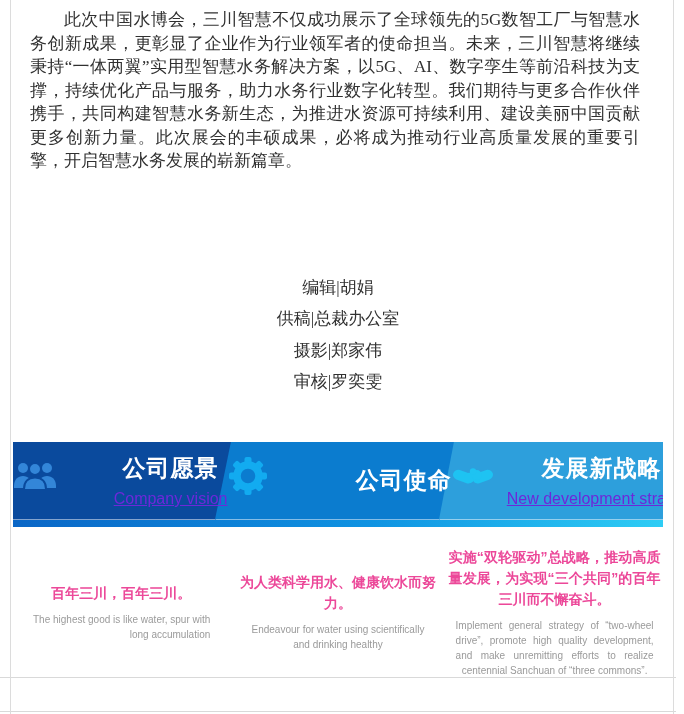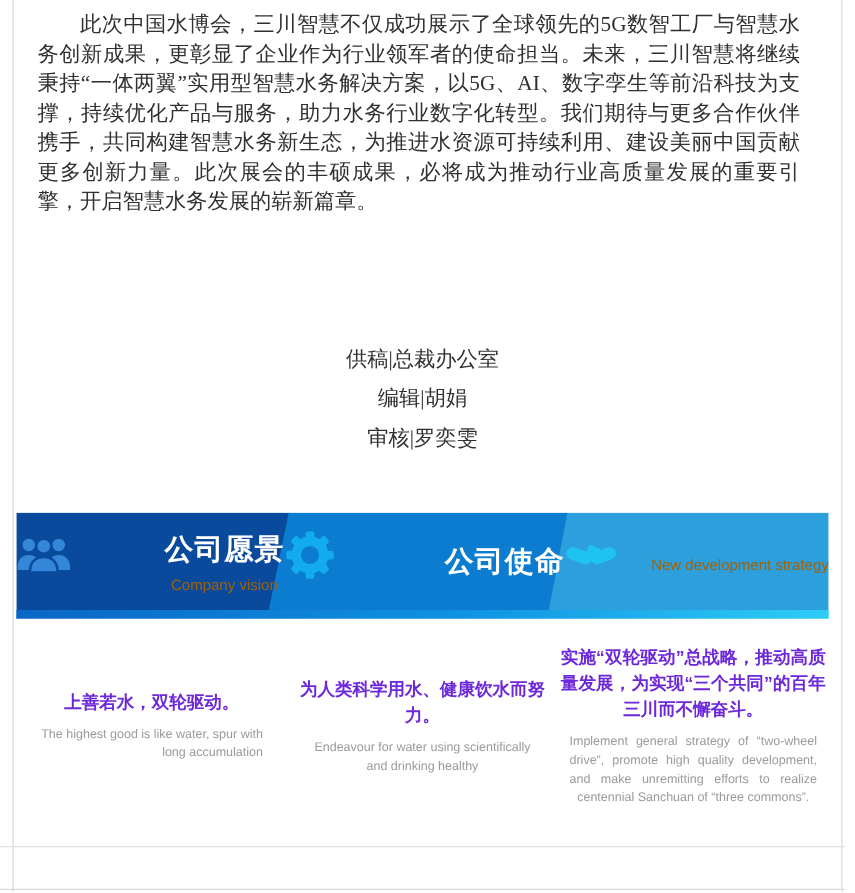--- a/index.html
+++ b/index.html
@@ -79,41 +79,42 @@
   .banner-text { display: flex; flex-direction: column; align-items: center; }
   .banner-title {
     color: #fff;
     font-size: 23px;
     font-weight: bold;
     letter-spacing: 1px;
     white-space: nowrap;
   }
   .banner-sub {
     margin-top: 6px;
-    color: #a16207;
-    font-size: 12px;
+    color: #6d28d9;
+    font-size: 16px;
     white-space: nowrap;
+    text-decoration: underline;
   }
   .banner-strip {
     margin: 0 13px;
     height: 7px;
     background: linear-gradient(90deg, #0a66c6 0%, #0f93e2 55%, #2ecdf5 100%);
   }
 
   
   .values {
     margin: 20px 13px 0 13px;
     display: flex;
     align-items: center;
   }
   .value-col { width: 33.33%; display: flex; flex-direction: column; align-items: center; }
   .value-zh {
     font-size: 14px;
     font-weight: bold;
-    color: #6d28d9;
+    color: #ec4899;
     line-height: 21px;
     text-align: center;
     max-width: 212px;
   }
   .value-col.c3 .value-zh { text-align: justify; text-align-last: center; }
   .value-en {
     margin-top: 8px;
     font-size: 10px;
     color: #9a9a9a;
     line-height: 15px;
@@ -128,22 +129,23 @@
 
 <div class="page">
   <div class="v-line left"></div>
   <div class="v-line right"></div>
 
   <div class="main-section">
 
     <p class="paragraph">此次中国水博会，三川智慧不仅成功展示了全球领先的5G数智工厂与智慧水务创新成果，更彰显了企业作为行业领军者的使命担当。未来，三川智慧将继续秉持“一体两翼”实用型智慧水务解决方案，以5G、AI、数字孪生等前沿科技为支撑，持续优化产品与服务，助力水务行业数字化转型。我们期待与更多合作伙伴携手，共同构建智慧水务新生态，为推进水资源可持续利用、建设美丽中国贡献更多创新力量。此次展会的丰硕成果，必将成为推动行业高质量发展的重要引擎，开启智慧水务发展的崭新篇章。</p>
 
     <div class="credits">
+      <div>编辑|胡娟</div>
       <div>供稿|总裁办公室</div>
-      <div>编辑|胡娟</div>
+      <div>摄影|郑家伟</div>
       <div>审核|罗奕雯</div>
     </div>
 
     <div class="banner">
       <div class="seg seg1"></div>
       <div class="seg seg2"></div>
       <div class="seg seg3"></div>
       <div class="banner-content">
         <div class="banner-cell c1">
           <svg class="banner-icon" width="44" height="34" viewBox="0 0 44 34">
@@ -185,30 +187,31 @@
           <svg class="banner-icon" width="42" height="32" viewBox="0 0 46 34">
             <g fill="#1ec3f2">
               <rect x="1" y="12" width="23" height="11" rx="5.5" transform="rotate(20 12 17)"></rect>
               <rect x="22" y="12" width="23" height="11" rx="5.5" transform="rotate(-20 34 17)"></rect>
               <circle cx="19" cy="19" r="5.5"></circle>
               <circle cx="27" cy="16" r="5.5"></circle>
               <circle cx="23" cy="12" r="3.5"></circle>
             </g>
           </svg>
           <div class="banner-text">
+            <div class="banner-title">发展新战略</div>
             <div class="banner-sub">New development strategy</div>
           </div>
         </div>
       </div>
     </div>
     <div class="banner-strip"></div>
 
     <div class="values">
       <div class="value-col c1">
-        <div class="value-zh">上善若水，双轮驱动。</div>
+        <div class="value-zh">百年三川，百年三川。</div>
         <div class="value-en">The highest good is like water, spur with long accumulation</div>
       </div>
       <div class="value-col c2">
         <div class="value-zh">为人类科学用水、健康饮水而努力。</div>
         <div class="value-en">Endeavour for water using scientifically and drinking healthy</div>
       </div>
       <div class="value-col c3">
         <div class="value-zh">实施“双轮驱动”总战略，推动高质量发展，为实现“三个共同”的百年三川而不懈奋斗。</div>
         <div class="value-en">Implement general strategy of “two-wheel drive”, promote high quality development, and make unremitting efforts to realize centennial Sanchuan of “three commons”.</div>
       </div>

